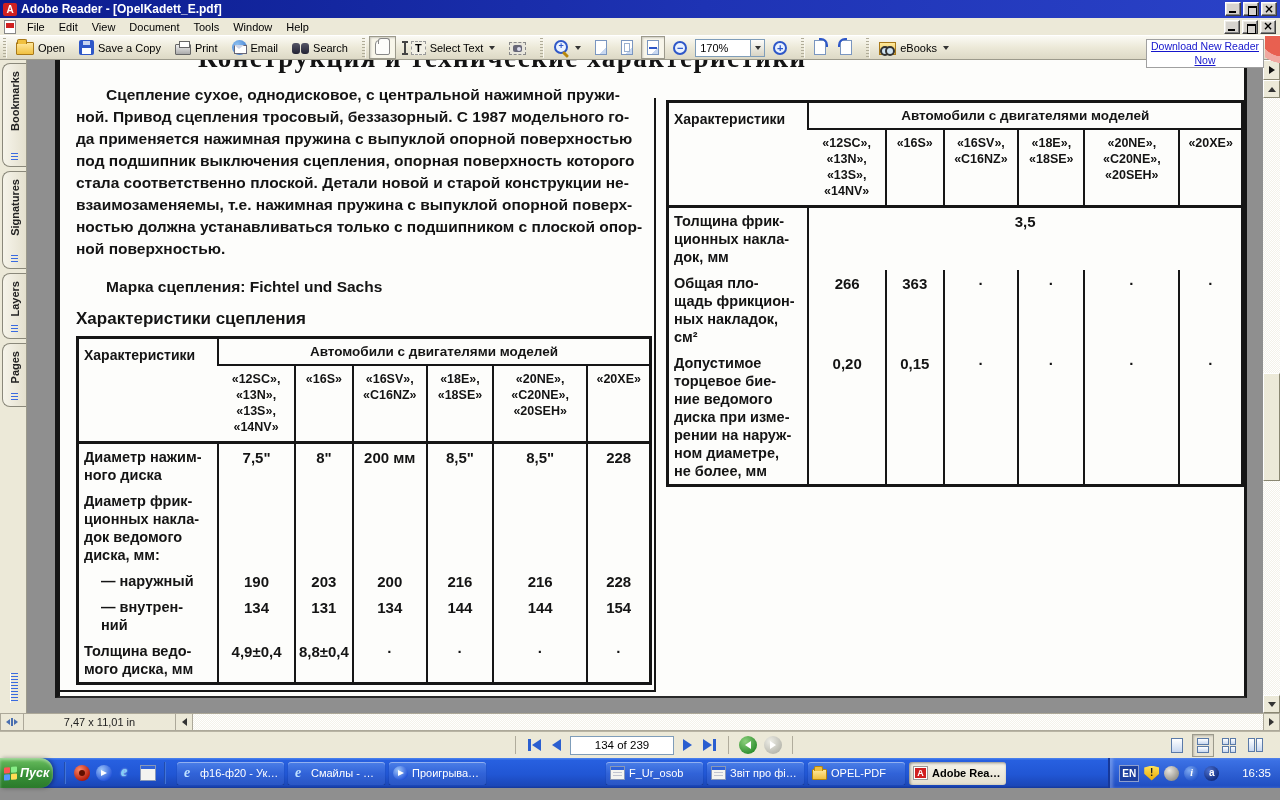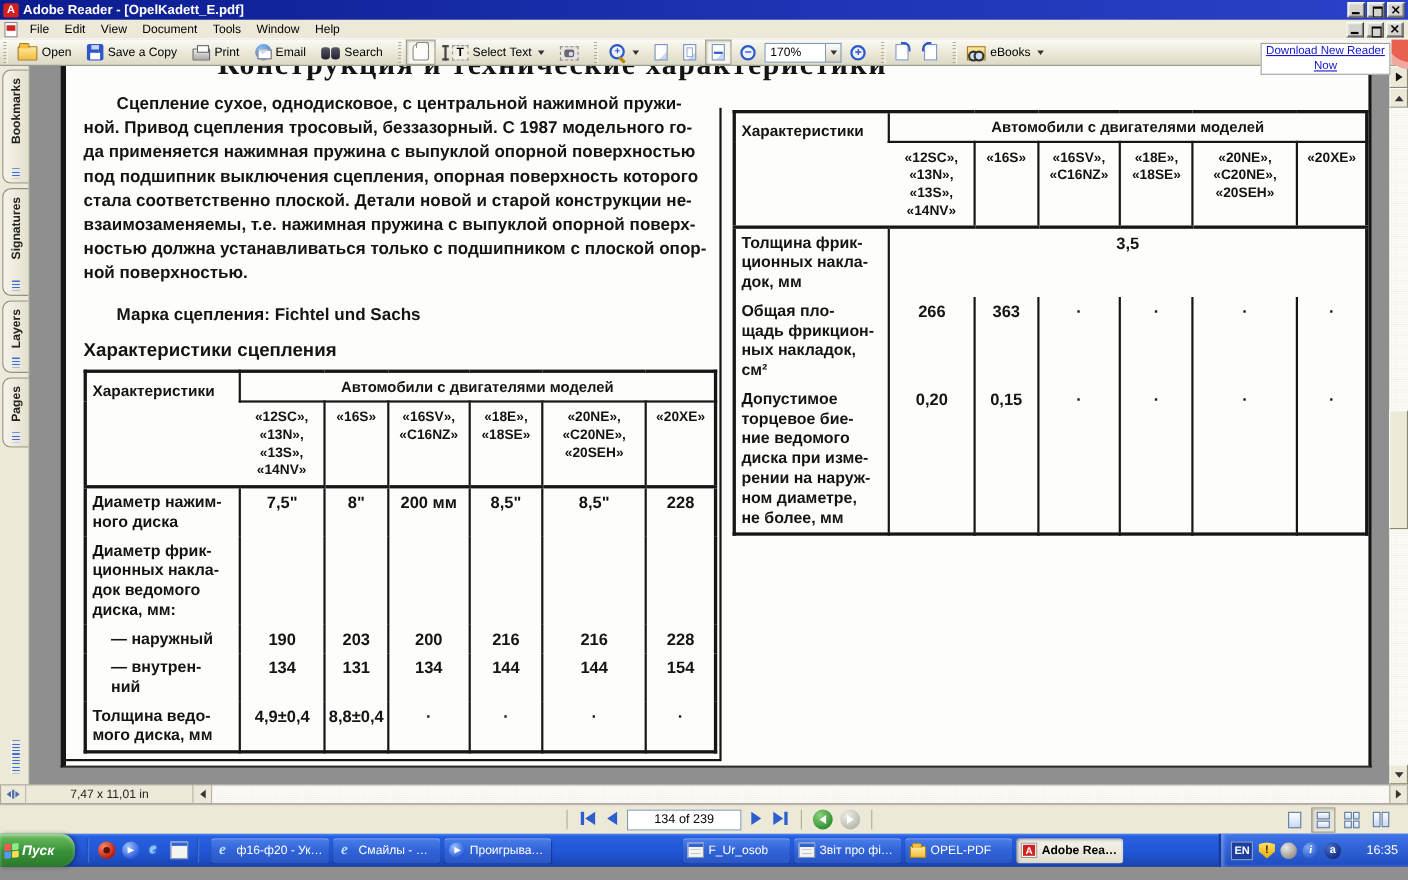--- a/index.html
+++ b/index.html
@@ -122,21 +122,21 @@
   .split-btn{width:24px;border:1px solid #ACA899;display:flex;align-items:center;justify-content:center;gap:1px;background:#ECE9D8;}
   .mini-tri-l{width:0;height:0;border-top:3px solid transparent;border-bottom:3px solid transparent;border-right:4px solid #4A6FB0;}
   .mini-tri-r{width:0;height:0;border-top:3px solid transparent;border-bottom:3px solid transparent;border-left:4px solid #4A6FB0;}
   .mini-bar{width:2px;height:8px;background:#4A6FB0;}
   .size-box{width:152px;border:1px solid #ACA899;border-left:none;display:flex;align-items:center;justify-content:center;font-size:11px;color:#222;background:#ECE9D8;}
   .harr{width:17px;border:1px solid #ACA899;border-left:none;display:flex;align-items:center;justify-content:center;background:#ECE9D8;}
   .tri-left-s{width:0;height:0;border-top:4px solid transparent;border-bottom:4px solid transparent;border-right:5px solid #333;}
   .tri-right-s{width:0;height:0;border-top:4px solid transparent;border-bottom:4px solid transparent;border-left:5px solid #333;}
   .h-track{flex:1;background:#F4F2EA;background-image:conic-gradient(#FFFFFF 25%,transparent 0 50%,#FFFFFF 0 75%,transparent 0);background-size:2px 2px;border-top:1px solid #ACA899;border-bottom:1px solid #ACA899;}
   .srow2{height:27px;background:#ECE9D8;border-top:1px solid #B8B4A4;display:flex;align-items:center;}
-  .navgrp{margin-left:512px;display:flex;align-items:flex-start;gap:7px;}
+  .navgrp{margin-left:512px;display:flex;align-items:center;gap:7px;}
   .nbtn{display:flex;align-items:center;gap:1px;padding:2px;}
   .tri-l{width:0;height:0;border-top:6px solid transparent;border-bottom:6px solid transparent;border-right:9px solid #2B5FD0;}
   .tri-r{width:0;height:0;border-top:6px solid transparent;border-bottom:6px solid transparent;border-left:9px solid #2B5FD0;}
   .nbar{width:3px;height:12px;background:#2B5FD0;}
   .page-ind{width:104px;height:19px;background:#fff;border:1px solid #7F9DB9;display:flex;align-items:center;justify-content:center;font-size:11.5px;color:#000;}
   .sep-v{width:1px;height:18px;background:#B0AC9C;margin:0 3px;}
   .circ{width:18px;height:18px;border-radius:50%;display:flex;align-items:center;justify-content:center;}
   .circ-back{background:radial-gradient(circle at 35% 30%,#8CD07C,#2F8F2F 75%);}
   .circ-fwd{background:radial-gradient(circle at 35% 30%,#EDEDE6,#B8B8AE 75%);}
   .wtri-l{width:0;height:0;border-top:4px solid transparent;border-bottom:4px solid transparent;border-right:6px solid #fff;}
@@ -147,21 +147,21 @@
   .pg1{width:12px;height:15px;background:linear-gradient(#FFF,#C8D8F0);border:1px solid #5A7AA8;}
   .pgc{width:12px;height:15px;display:flex;flex-direction:column;gap:1px;}
   .pgc i{flex:1;background:linear-gradient(#FFF,#C8D8F0);border:1px solid #5A7AA8;}
   .pg4{width:14px;height:15px;display:grid;grid-template:1fr 1fr / 1fr 1fr;gap:1px;}
   .pg4 i{background:linear-gradient(#FFF,#C8D8F0);border:1px solid #5A7AA8;}
   .pg2{width:15px;height:14px;display:flex;gap:1px;}
   .pg2 i{flex:1;background:linear-gradient(#FFF,#C8D8F0);border:1px solid #5A7AA8;}
 
   
   .taskbar{height:30px;background:linear-gradient(#4E86F0,#2760E0 8%,#2156D4 55%,#1B47B8 92%,#15389A);display:flex;align-items:center;}
-  .startbtn{height:30px;width:68px;background:linear-gradient(#6CC060,#389038 55%,#2A7A2A);border-radius:0 13px 13px 0;display:flex;align-items:center;gap:3px;color:#fff;font-weight:bold;font-style:italic;font-size:12.5px;padding:0 4px;box-shadow:inset 0 2px 3px rgba(255,255,255,.4),2px 0 4px rgba(0,0,0,.35);flex:none;}
+  .startbtn{height:30px;width:53px;background:linear-gradient(#6CC060,#389038 55%,#2A7A2A);border-radius:0 13px 13px 0;display:flex;align-items:center;gap:3px;color:#fff;font-weight:bold;font-style:italic;font-size:12.5px;padding:0 4px;box-shadow:inset 0 2px 3px rgba(255,255,255,.4),2px 0 4px rgba(0,0,0,.35);flex:none;}
   .winlogo{width:13px;height:13px;display:grid;grid-template:1fr 1fr / 1fr 1fr;gap:1px;transform:skewY(-6deg);flex:none;}
   .winlogo i{border-radius:1px;}
   .winlogo i:nth-child(1){background:#F55;} .winlogo i:nth-child(2){background:#8E8;}
   .winlogo i:nth-child(3){background:#59F;} .winlogo i:nth-child(4){background:#FD5;}
   .ql{display:flex;gap:6px;margin:0 5px 0 9px;align-items:center;}
   .ql-sep{width:2px;height:22px;background:linear-gradient(90deg,#153A96,#4E86F0);margin:0 2px;flex:none;}
   .qli{width:16px;height:16px;position:relative;flex:none;}
   .qli-red{border-radius:50%;background:radial-gradient(circle at 35% 30%,#FF8868,#B01808 75%);}
   .qli-red::before{content:"";position:absolute;inset:5px;border-radius:50%;background:#601000;}
   .tbi,.qli-wmp,.qli-ie,.qli-win{position:relative;}

